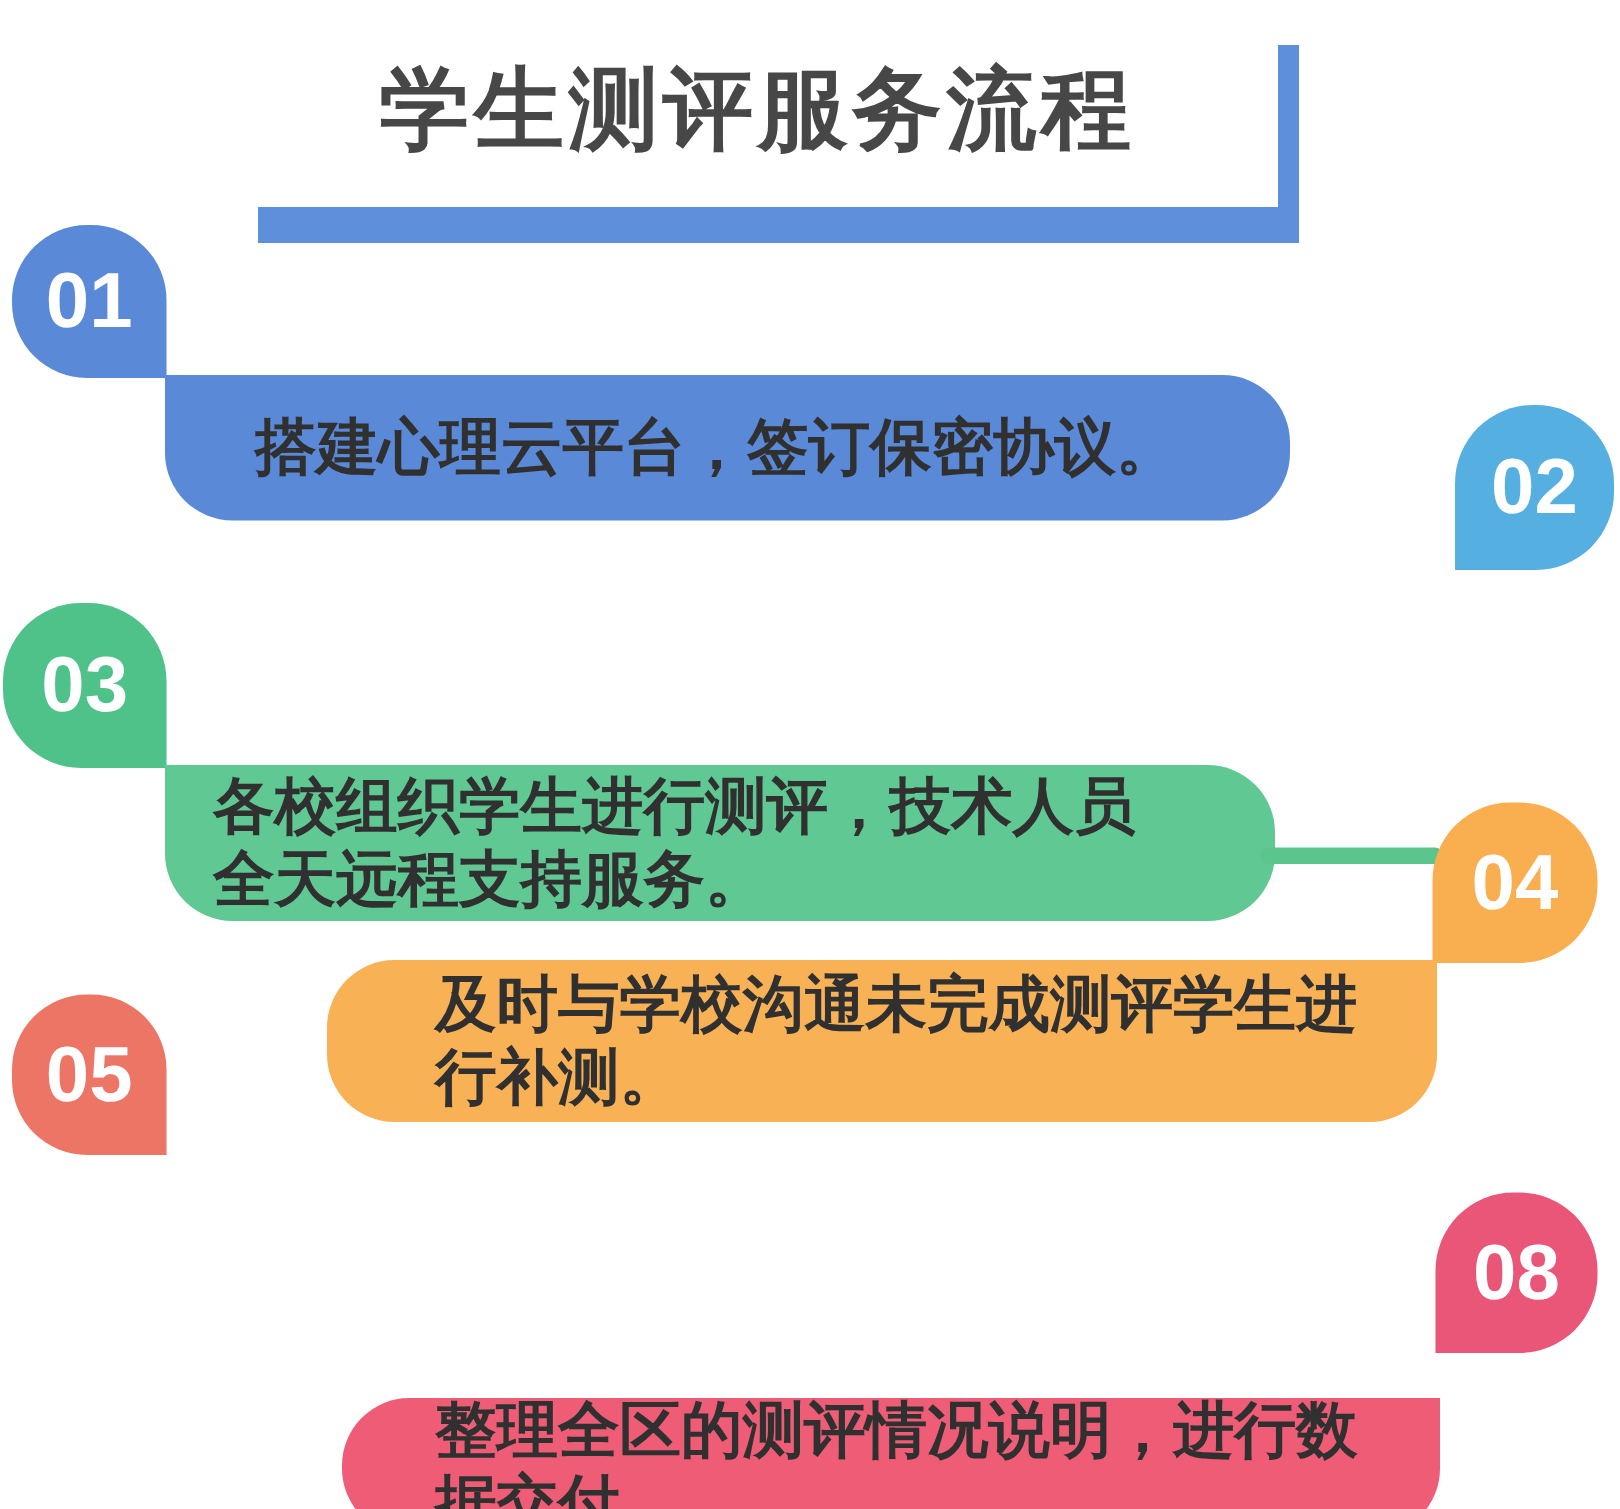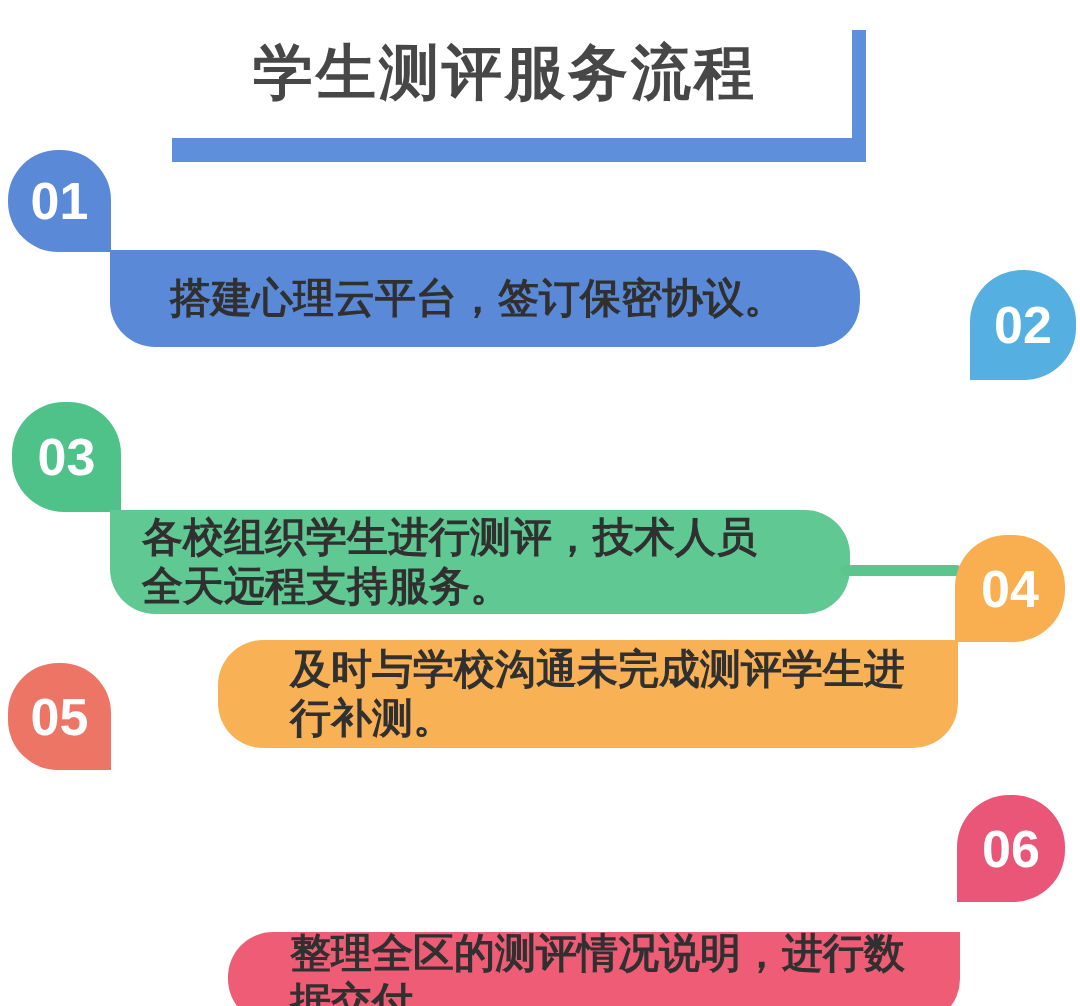--- a/index.html
+++ b/index.html
@@ -35,21 +35,21 @@
   
   .badge {
     position: absolute;
     display: flex; align-items: center; justify-content: center;
     color: #ffffff;
     font-size: 52px;
     font-weight: 700;
   }
   .b1 { left: 8px;   top: 150px; width: 103px; height: 102px; border-radius: 50px 50px 0 50px; }
   .b2 { left: 970px; top: 270px; width: 106px; height: 110px; border-radius: 52px 52px 52px 0; }
-  .b3 { left: 12px;   top: 402px; width: 109px; height: 110px; border-radius: 52px 52px 0 52px; justify-content: center; }
+  .b3 { left: 2px;   top: 402px; width: 109px; height: 110px; border-radius: 52px 52px 0 52px; justify-content: center; }
   .b4 { left: 955px; top: 535px; width: 110px; height: 107px; border-radius: 52px 52px 52px 0; }
   .b5 { left: 8px;   top: 663px; width: 103px; height: 107px; border-radius: 50px 50px 0 50px; }
   .b6 { left: 957px; top: 795px; width: 108px; height: 107px; border-radius: 52px 52px 52px 0; }
 
   
   .bar {
     position: absolute;
     box-sizing: border-box;
     display: flex; align-items: center;
   }
@@ -112,20 +112,20 @@
   <div class="bar bar4" style="background: rgb(249, 177, 86); color: rgb(48, 48, 48);">
     <p class="bar-text">及时与学校沟通未完成测评学生进
 行补测。</p>
   </div>
 
   <div class="badge b5" style="background: rgb(236, 117, 101); color: rgb(255, 255, 255);">
     <span>05</span>
   </div>
 
   <div class="badge b6" style="background: rgb(233, 86, 119); color: rgb(255, 255, 255);">
-    <span>06</span>
+    <span>08</span>
   </div>
   <div class="bar bar6" style="background: rgb(238, 92, 118); color: rgb(48, 48, 48);">
     <p class="bar-text">整理全区的测评情况说明，进行数
 据交付。</p>
   </div>
 
 </div>
 
 </body></html>

